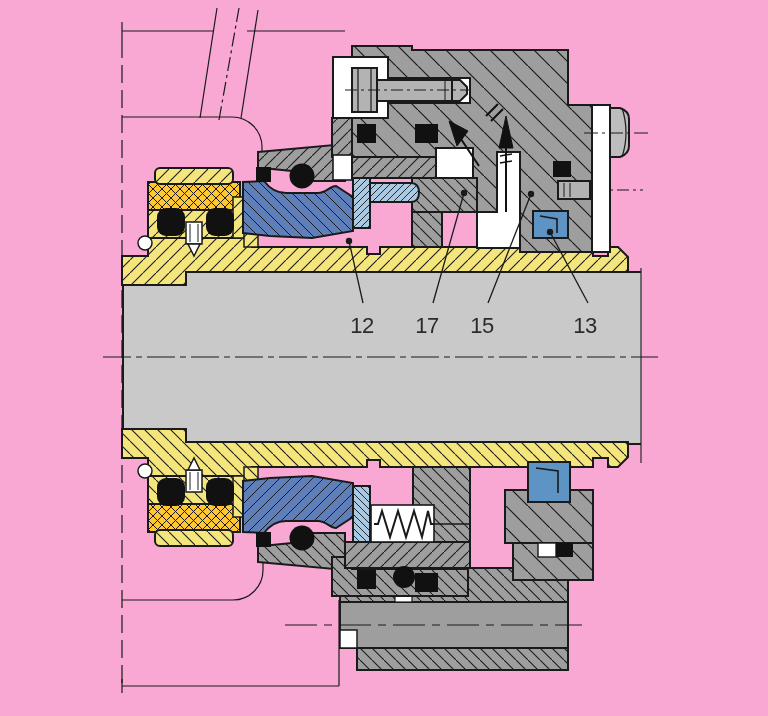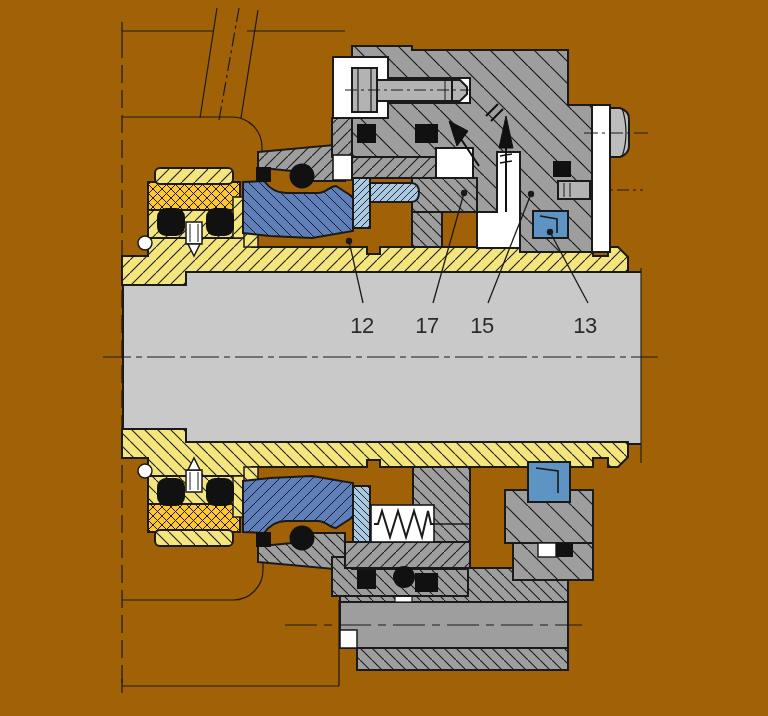--- a/index.html
+++ b/index.html
@@ -1,16 +1,16 @@
 <!DOCTYPE html>
 <html><head>
 <meta charset="utf-8">
 <style>
   html,body{margin:0;padding:0;background:#fff;}
-  .stage{position:relative;width:768px;height:716px;background:#a16207;overflow:hidden;
+  .stage{position:relative;width:768px;height:716px;background:#f9a8d4;overflow:hidden;
          font-family:"Liberation Sans", sans-serif;}
   svg{display:block}
   .lbl{font-family:"Liberation Sans", sans-serif;font-size:22px;fill:#2b2b2b;
        letter-spacing:-0.5px;}
 </style>
 </head>
 <body>
 
 <div class="stage">
 <svg width="768" height="716" viewBox="0 0 768 716">

